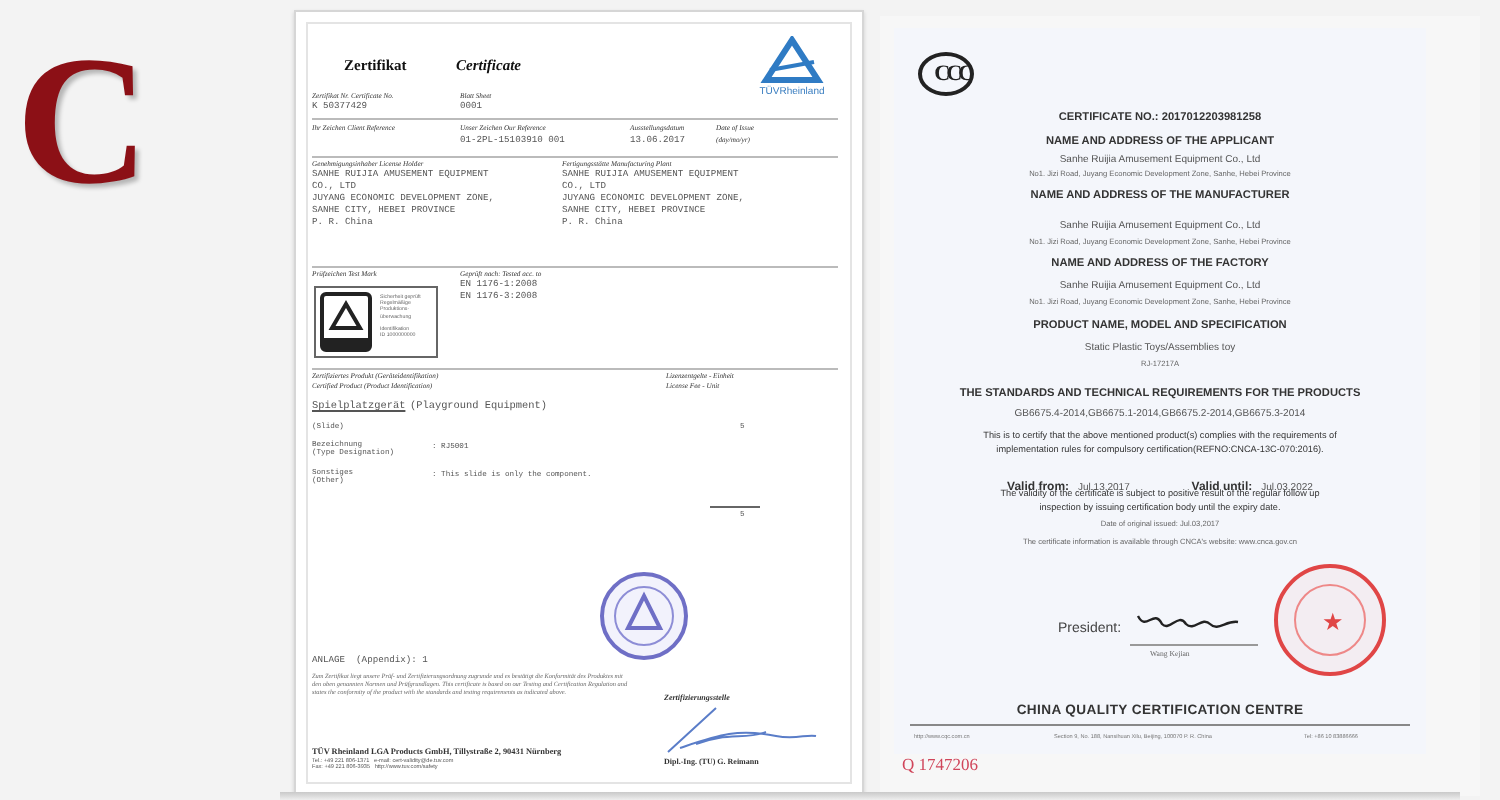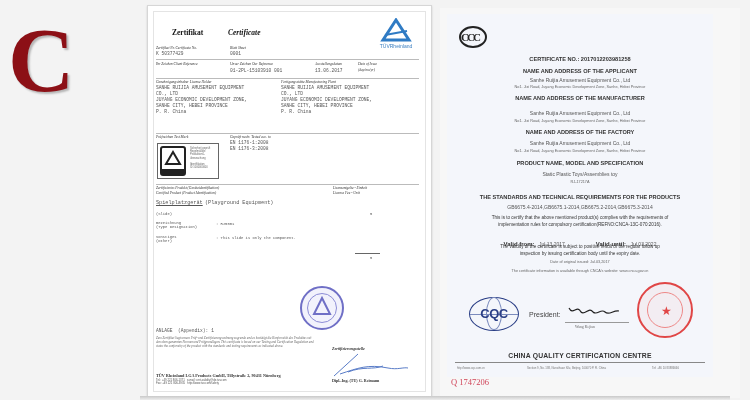--- a/index.html
+++ b/index.html
@@ -27,21 +27,21 @@
   .tuv-mark .side { position: absolute; left: 32px; top: 3px; width: 27px; font-size: 2.6px; color: #666; line-height: 3.2px; }
   .stamp-blue { position: absolute; left: 152px; top: 280px; width: 44px; height: 44px; border-radius: 50%; border: 2px solid #6f6fc6; background: rgba(150,150,230,0.12); }
   .stamp-blue::after { content: ""; position: absolute; left: 5px; top: 5px; right: 5px; bottom: 5px; border-radius: 50%; border: 1px solid #8d8dd6; }
   .small-par { position: absolute; left: 8px; width: 160px; font-family: "Liberation Serif", serif; font-style: italic; font-size: 3.2px; line-height: 3.8px; color: #666; }
   .sig-area { position: absolute; left: 180px; top: 340px; width: 90px; height: 40px; }
 
   
   .ccc-wrap { position: absolute; left: 440px; top: 8px; width: 300px; height: 390px; background: #f7f7f7; }
   .ccc { position: absolute; left: 447px; top: 14px; width: 266px; height: 363px; background: #f4f6fb; }
   .ccc-head { position: absolute; left: 12px; top: 12px; width: 250px; height: 22px; }
-  .ccc-logo { position: absolute; left: 0; top: 0; width: 28px; height: 22px; border: 2px solid #222; border-radius: 50%; font-family: "Liberation Serif", serif; font-weight: bold; font-size: 11px; line-height: 18px; text-align: left; letter-spacing: -2px; color: #222; }
+  .ccc-logo { position: absolute; left: 0; top: 0; width: 28px; height: 22px; border: 2px solid #222; border-radius: 50%; font-family: "Liberation Serif", serif; font-weight: bold; font-size: 11px; line-height: 18px; text-align: right; letter-spacing: -2px; color: #222; }
   .ccc-title { position: absolute; left: 34px; top: 6px; font-size: 7.6px; color: #333; white-space: nowrap; letter-spacing: -0.2px; }
   .ccc .center { position: absolute; left: 0; width: 266px; text-align: center; white-space: nowrap; }
   .ccc .h { font-weight: bold; font-size: 5.6px; color: #333; }
   .ccc .n { font-size: 5px; color: #555; }
   .ccc .s { font-size: 3.8px; color: #666; }
   .ccc .b { font-size: 4.6px; color: #333; }
   .ccc .valid { font-weight: bold; font-size: 6px; color: #333; }
   .cqc-logo { position: absolute; left: 22px; top: 283px; width: 50px; height: 34px; border: 1.5px solid #2b3f86; border-radius: 50%; }
   .cqc-logo .meridian { position: absolute; left: 16px; top: -1px; width: 16px; height: 33px; border: 1px solid #7b8bbd; border-radius: 50%; }
   .cqc-logo .eq { position: absolute; left: 0; right: 0; top: 16px; height: 1px; background: #7b8bbd; }
@@ -200,25 +200,20 @@
     <span style="display:inline-block; width:22px;"></span>
     <span class="valid">Valid until:</span>
     <span class="n">Jul.03,2022</span>
   </div>
 
   <div class="center b" style="top:230px;">The validity of the certificate is subject to positive result of the regular follow up</div>
   <div class="center b" style="top:237px;">inspection by issuing certification body until the expiry date.</div>
   <div class="center s" style="top:246px;">Date of original issued: Jul.03,2017</div>
   <div class="center s" style="top:255px;">The certificate information is available through CNCA's website: www.cnca.gov.cn</div>
 
-  <div class="cqc-logo">
-    <div class="meridian"></div>
-    <div class="eq"></div>
-    <div class="txt">CQC</div>
-  </div>
   <span class="president">President:</span>
   <svg class="signature" viewBox="0 0 60 16">
     <path d="M2,6 C6,14 10,2 14,10 C18,14 22,4 26,10 C30,14 34,6 38,10 C42,14 46,8 52,9" fill="none" stroke="#222" stroke-width="1.2"></path>
   </svg>
   <div class="sig-line"></div>
   <span class="sig-name">Wang Kejian</span>
 
   <div class="red-seal">
     <span class="star">★</span>
   </div>

